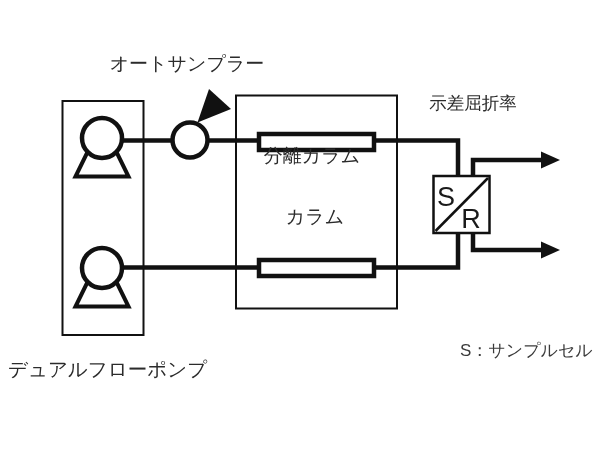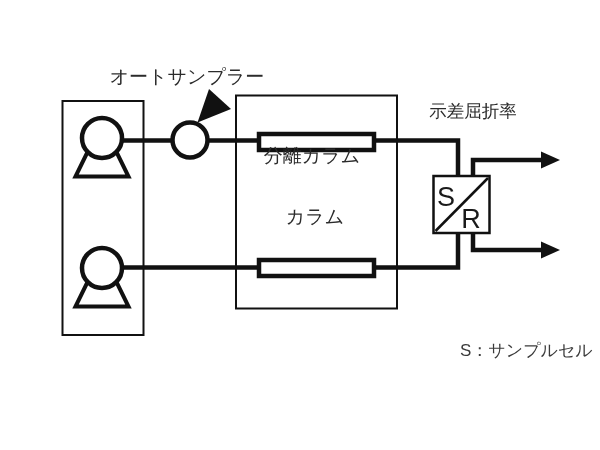--- a/index.html
+++ b/index.html
@@ -12,26 +12,26 @@
   .flow{fill:none;stroke:#111111;stroke-width:4.5px;}
   .column{fill:#ffffff;stroke:#111111;stroke-width:4.5px;}
   .pumpbase{fill:#ffffff;stroke:#111111;stroke-width:4px;}
   .pumphead{fill:#ffffff;stroke:#111111;stroke-width:4.5px;}
   .solid{fill:#111111;stroke:none;}
   .detectorbox{fill:#ffffff;stroke:#111111;stroke-width:2.5px;}
   .diag{fill:none;stroke:#111111;stroke-width:2.5px;}
   .cell-letter{font-family:"Liberation Sans",sans-serif;font-size:27px;fill:#1a1a1a;text-anchor:middle;}
   .label{position:absolute;color:#2b2b2b;font-size:19px;line-height:1.3;white-space:nowrap;font-weight:500;}
   .label.center{text-align:center;}
-  .label-auto{left:87px;top:65px;width:200px;font-family:Liberation Serif, serif;}
+  .label-auto{left:87px;top:52px;width:200px;font-family:Liberation Serif, serif;}
   .label-sep{left:232px;top:104px;width:160px;margin-top:40px;}
   .label-ref{left:235px;top:203px;width:160px;line-height:27px;}
   .label-oven{left:236px;top:318px;width:161px;}
   .label-pump{left:8px;top:357px;font-size:19.5px;}
-  .label-detector{left:403px;top:100px;width:140px;font-size:17.5px;line-height:23px;}
+  .label-detector{left:403px;top:92px;width:140px;font-size:17.5px;line-height:23px;}
   .legend-line{position:absolute;left:428px;color:#3a3a3a;font-size:17px;line-height:20px;white-space:nowrap;}
   .legend-1{top:341px;margin-left:32px;}
   .legend-2{top:356px;}
 </style>
 </head>
 <body>
 
 <div class="stage">
 
   <svg width="600" height="450" viewBox="0 0 600 450">
@@ -72,20 +72,21 @@
 
   <div class="label center label-auto">オートサンプラー</div>
 
   <div class="label center label-sep">分離カラム</div>
 
   <div class="label center label-ref">
     <div>カラム</div>
   </div>
 
 
+  <div class="label label-pump">デュアルフローポンプ</div>
 
   <div class="label center label-detector">
     <div>示差屈折率</div>
   </div>
 
   <div class="legend-line legend-1">S：サンプルセル</div>
 
 </div>
 
 </body></html>

